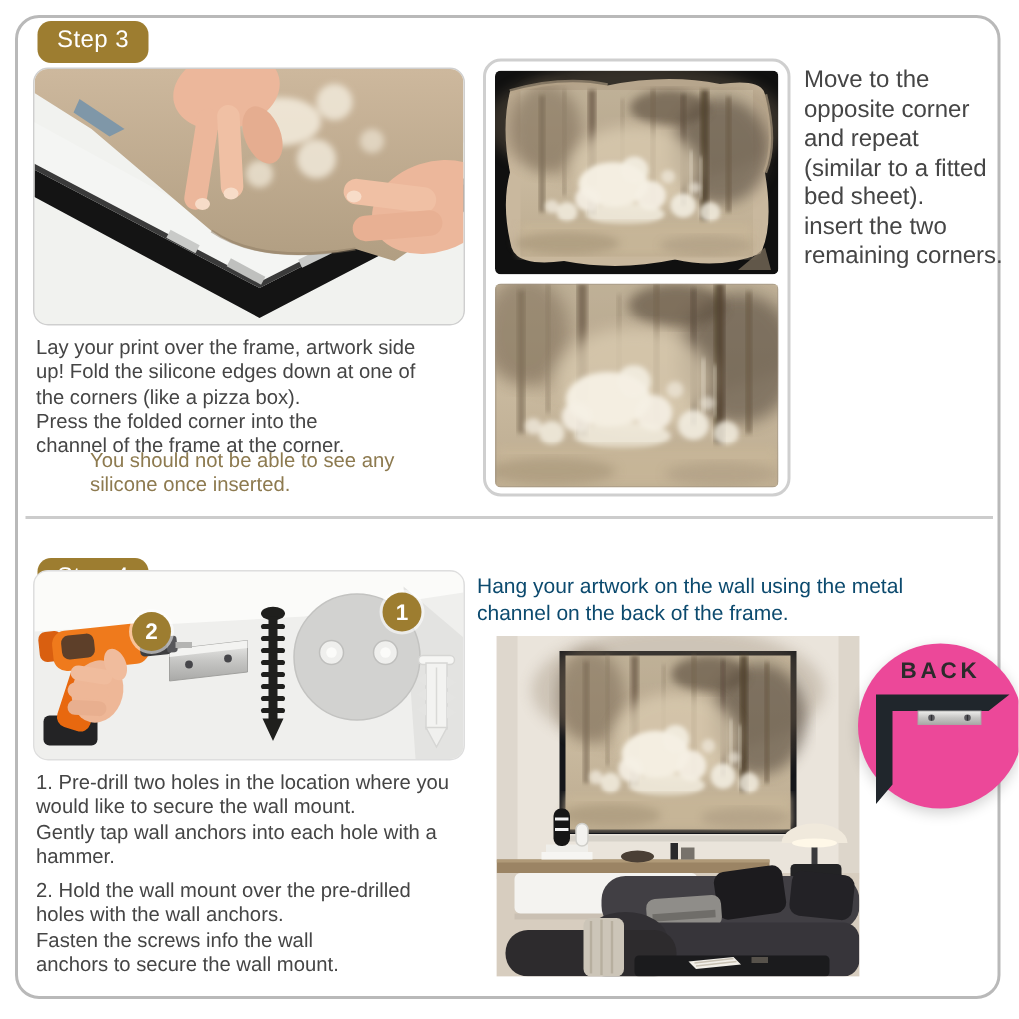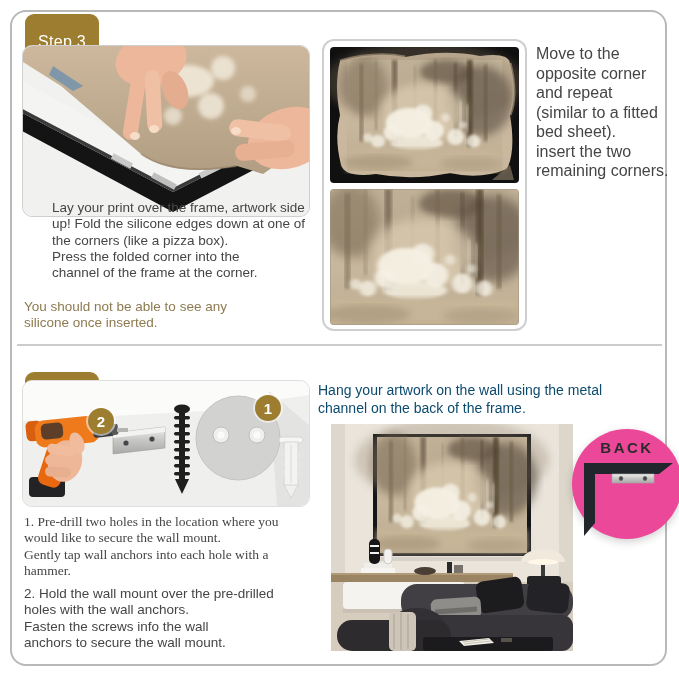--- a/index.html
+++ b/index.html
@@ -1,22 +1,22 @@
 <!DOCTYPE html>
 <html><head>
 <meta charset="utf-8">
 <style>
   html,body{margin:0;padding:0;}
   body{width:679px;height:679px;background:#ffffff;font-family:"Liberation Sans",sans-serif;position:relative;overflow:hidden;}
   .page{position:absolute;inset:0;}
   .outer{position:absolute;left:10px;top:10px;width:653px;height:652px;border:2px solid #b9b9b9;border-radius:16px;background:#ffffff;}
   .divider{position:absolute;left:17px;top:344px;width:645px;height:2px;background:#cccccc;}
-  .step-badge{position:absolute;background:#9d7d30;color:#ffffff;font-size:16px;line-height:1;padding:20px 13px 7px;border-radius:9px;letter-spacing:.3px;}
+  .step-badge{position:absolute;background:#9d7d30;color:#ffffff;font-size:16px;line-height:1;padding:5px 13px 7px;border-radius:9px;letter-spacing:.3px;}
   .body-text{position:absolute;color:#454545;font-size:13.5px;line-height:16.3px;white-space:pre-line;}
-  .gold-text{color:#8d7a4f;}
+  .gold-text{color:#8d7a4f;margin-left:36px;}
   .photo-card{position:absolute;border:1px solid #cfcfcf;border-radius:10px;overflow:hidden;background:#f2f2f0;}
   .mid-card{position:absolute;left:322px;top:39px;width:205px;height:292px;border:2px solid #cfcfcf;border-radius:12px;background:#ffffff;box-sizing:border-box;padding:6px;}
   .mid-img{width:189px;height:136px;border-radius:4px;overflow:hidden;position:relative;}
   .mid-img + .mid-img{margin-top:6px;}
   .side-note{position:absolute;left:536px;top:44px;width:136px;color:#454545;font-size:16px;line-height:19.5px;white-space:pre-line;}
   .intro5{position:absolute;left:318px;top:381px;width:345px;color:#0c4a6e;font-size:14px;line-height:18px;white-space:pre-line;}
   .num-badge{position:absolute;width:26px;height:26px;border-radius:50%;background:#9d7d30;color:#fff;font-size:15px;font-weight:bold;display:flex;align-items:center;justify-content:center;box-shadow:0 0 0 2px rgba(255,255,255,.55);}
   .room{position:absolute;left:331px;top:424px;width:242px;height:227px;overflow:hidden;background:#eae4db;}
   .back-circle{position:absolute;left:572px;top:429px;width:110px;height:110px;border-radius:50%;background:#ec4899;box-shadow:0 3px 9px rgba(0,0,0,.18);}
   .back-label{position:absolute;left:0;top:10px;width:110px;text-align:center;color:#2b2b2b;font-size:15px;font-weight:bold;letter-spacing:2.5px;}
@@ -128,21 +128,21 @@
 
       <g>
         <ellipse cx="266" cy="92" rx="42" ry="30" fill="#ecb79b" transform="rotate(-18 266 92)"></ellipse>
         <rect x="206" y="76" width="62" height="17" rx="8.5" fill="#f0c0a4" transform="rotate(7 237 84)"></rect>
         <rect x="212" y="96" width="60" height="17" rx="8.5" fill="#e8b093" transform="rotate(-5 242 104)"></rect>
         <ellipse cx="213" cy="85" rx="5" ry="4" fill="#f7dcc8"></ellipse>
       </g>
     </svg>
   </div>
 
-  <div class="body-text" style="left:24px;top:200px;width:302px;margin-left:28px;">Lay your print over the frame, artwork side
+  <div class="body-text" style="left:24px;top:224px;width:302px;">Lay your print over the frame, artwork side
 up! Fold the silicone edges down at one of
 the corners (like a pizza box).
 Press the folded corner into the
 channel of the frame at the corner.</div>
   <div class="body-text gold-text" style="left:24px;top:299px;width:302px;">You should not be able to see any
 silicone once inserted.</div>
 
   <div class="mid-card">
     <div class="mid-img">
       <svg viewBox="0 0 189 136" width="189" height="136" preserveAspectRatio="none">
@@ -235,21 +235,21 @@
         <rect x="24" y="64" width="28" height="10" rx="5" fill="#f0bc9d" transform="rotate(9 38 69)"></rect>
         <rect x="22" y="75" width="28" height="10" rx="5" fill="#eeb797" transform="rotate(6 36 80)"></rect>
         <rect x="22" y="86" width="26" height="10" rx="5" fill="#e8af8f" transform="rotate(3 35 91)"></rect>
         <ellipse cx="54" cy="62" rx="7" ry="11" fill="#f0bc9d" transform="rotate(-22 54 62)"></ellipse>
       </g>
     </svg>
     <div class="num-badge" style="left:232px;top:14px;">1</div>
     <div class="num-badge" style="left:65px;top:27px;">2</div>
   </div>
 
-  <div class="body-text" style="left:24px;top:514px;width:302px;font-family:Liberation Serif, serif;">1. Pre-drill two holes in the location where you
+  <div class="body-text" style="left:24px;top:514px;width:302px;">1. Pre-drill two holes in the location where you
 would like to secure the wall mount.
 Gently tap wall anchors into each hole with a
 hammer.</div>
   <div class="body-text" style="left:24px;top:586px;width:302px;">2. Hold the wall mount over the pre-drilled
 holes with the wall anchors.
 Fasten the screws info the wall
 anchors to secure the wall mount.</div>
 
   <div class="intro5">Hang your artwork on the wall using the metal
 channel on the back of the frame.</div>

